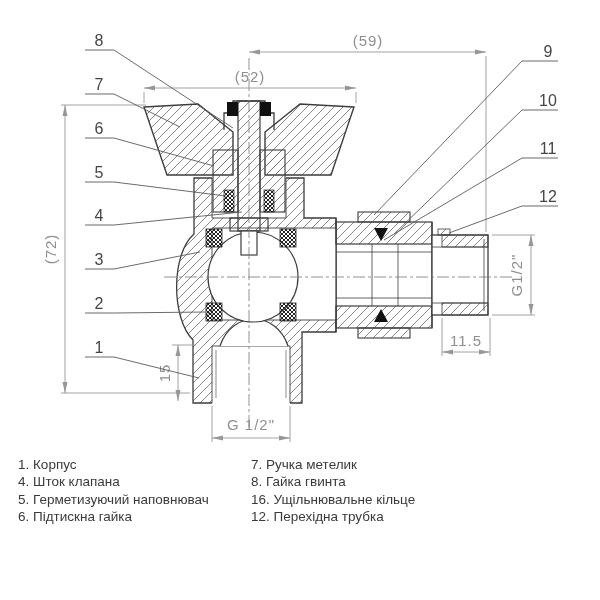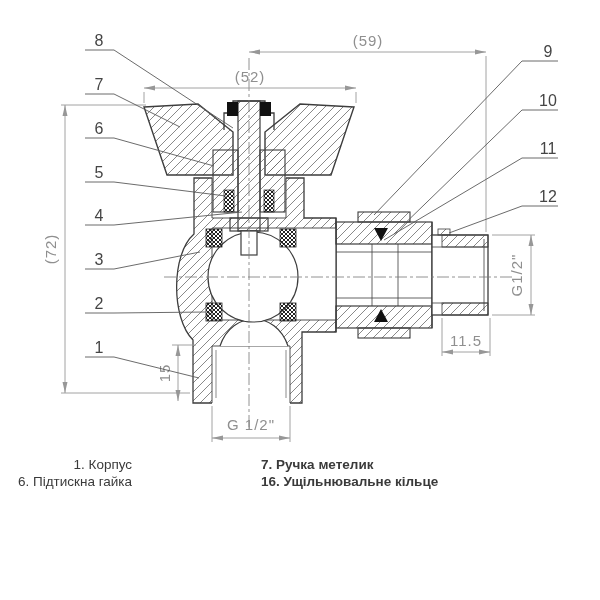--- a/index.html
+++ b/index.html
@@ -4,22 +4,22 @@
 <style>
   html,body{margin:0;padding:0;background:#fff;}
   .page{position:relative;width:600px;height:600px;background:#fff;overflow:hidden;
         font-family:"Liberation Sans",sans-serif;}
   .drawing{position:absolute;top:0;left:0;}
   .drawing text{font-family:"Liberation Sans",sans-serif;}
   .dim-text{fill:#8f8f8f;font-size:15px;letter-spacing:1px;}
   .callout-text{fill:#454545;font-size:16px;}
   .legend{position:absolute;top:456px;left:0;width:600px;color:#3a3a3a;font-size:13.5px;}
   .legend ul{list-style:none;margin:0;padding:0;position:absolute;top:0;}
-  .legend ul.col-left{left:18px;text-align:right;}
-  .legend ul.col-right{left:261px;font-weight:bold;}
+  .legend ul.col-left{left:18px;}
+  .legend ul.col-right{left:251px;}
   .legend li{line-height:17.3px;white-space:nowrap;}
 </style>
 </head>
 <body>
 
 <div class="page">
 
 <svg class="drawing" width="600" height="455" viewBox="0 0 600 455">
   <defs>
     <pattern id="hatch" width="9" height="9" patternUnits="userSpaceOnUse">
@@ -218,21 +218,25 @@
     <g>
       <path d="M558,206 L522,206 L449,233" fill="none"></path>
       <text class="callout-text" x="548" y="202" text-anchor="middle" stroke="none">12</text>
     </g>
   </g>
 </svg>
 
 <div class="legend">
   <ul class="col col-left">
     <li>1. Корпус</li>
+    <li>4. Шток клапана</li>
+    <li>5. Герметизуючий наповнювач</li>
     <li>6. Підтискна гайка</li>
   </ul>
   <ul class="col col-right">
     <li>7. Ручка метелик</li>
+    <li>8. Гайка гвинта</li>
     <li>16. Ущільнювальне кільце</li>
+    <li>12. Перехідна трубка</li>
   </ul>
 </div>
 
 </div>
 
 </body></html>

